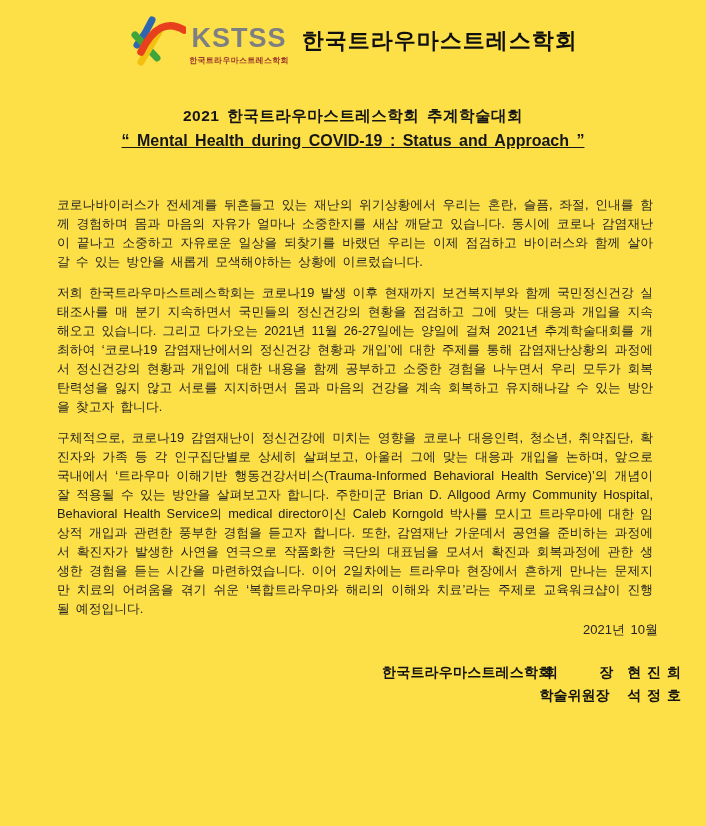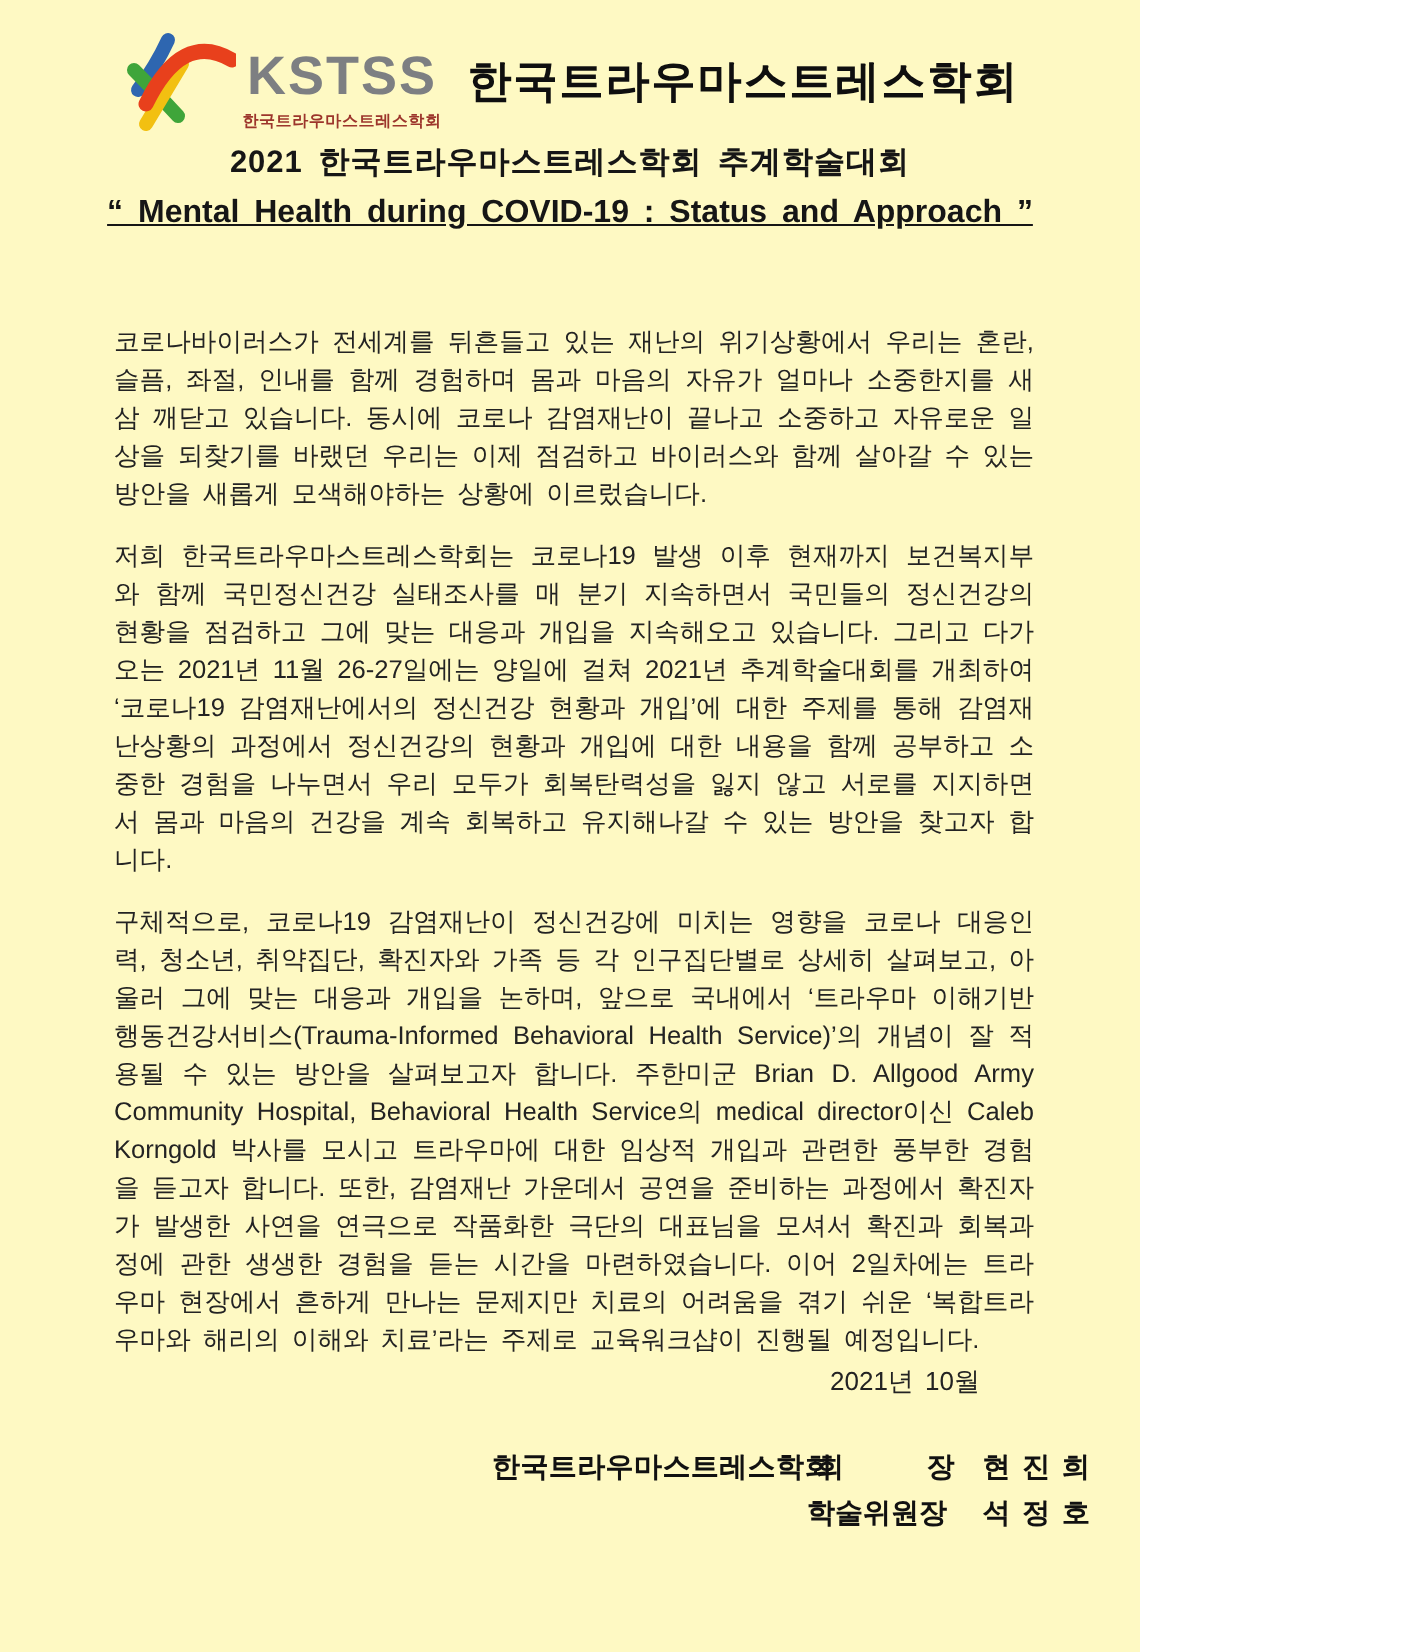--- a/index.html
+++ b/index.html
@@ -4,24 +4,24 @@
 <style>
   * { box-sizing: border-box; margin: 0; padding: 0; }
   html, body { width: 706px; height: 826px; }
   body {
     background: #ffffff;
     font-family: "Liberation Sans", "DejaVu Sans", sans-serif;
     color: #1c1c1c;
   }
   .page {
     position: relative;
-    width: 570px;
+    width: 706px;
     height: 826px;
     overflow: hidden;
-    background: #fef9c3;
+    background: #fde047;
   }
   
   .header {
     display: flex;
     justify-content: center;
     align-items: center;
     padding-top: 13px;
     gap: 13px;
   }
   .logo {
@@ -54,20 +54,21 @@
   .org-title {
     font-size: 22px;
     font-weight: bold;
     color: #0f0f0f;
     letter-spacing: 1px;
     white-space: nowrap;
   }
   
   .title-block {
     text-align: center;
+    margin-top: 34px;
     font-weight: bold;
     color: #161616;
   }
   .title-line1 { font-size: 15.5px; line-height: 25px; letter-spacing: 0.5px; word-spacing: 3px; }
   .title-line2 { font-size: 14.5px; line-height: 25px; word-spacing: 3px; }
   .title-line3 { font-size: 16px; line-height: 25px; word-spacing: 3px; text-decoration: underline; }
   
   .letter-body {
     margin: 42px 53px 0 57px;
     font-size: 12.8px;
@@ -75,21 +76,21 @@
     text-align: justify;
     word-spacing: 2.5px;
     color: #232323;
   }
   .para { margin-bottom: 12px; }
   .para:last-child { margin-bottom: 0; }
   .closing-line { margin-top: 0; }
   
   .date-line {
     text-align: right;
-    padding-right: 80px;
+    padding-right: 48px;
     font-size: 13px;
     margin-top: 3px;
     color: #232323;
     word-spacing: 2px;
   }
   
   .sig-block {
     width: 300px;
     margin: 22px 24px 0 auto;
     font-weight: bold;

